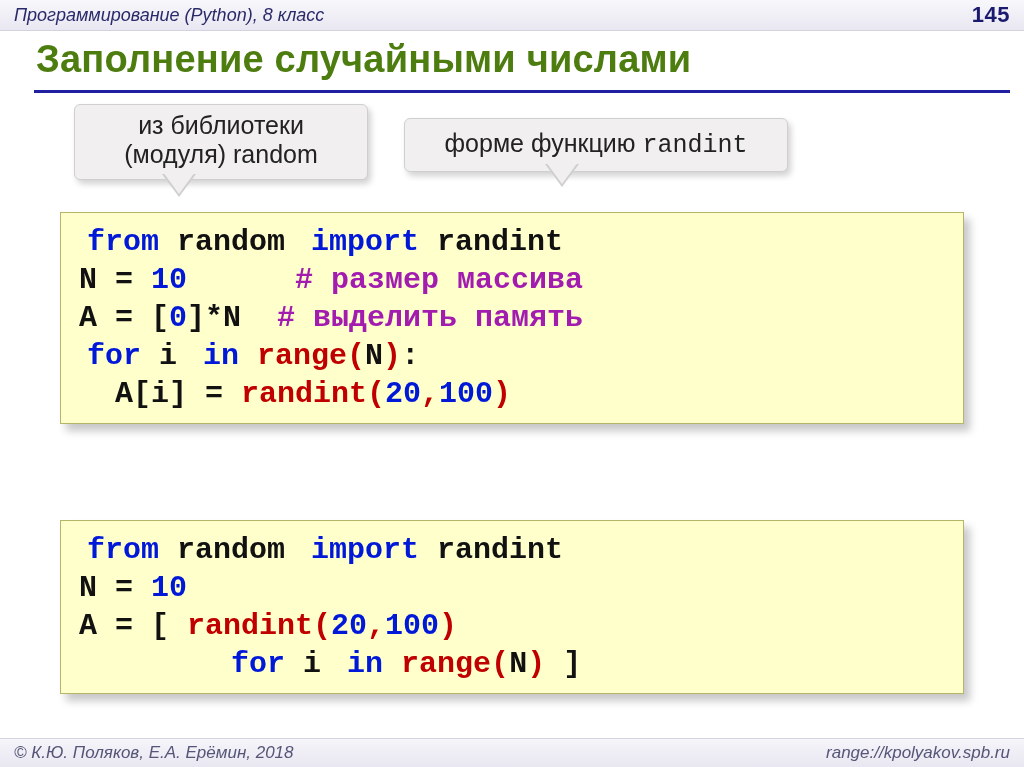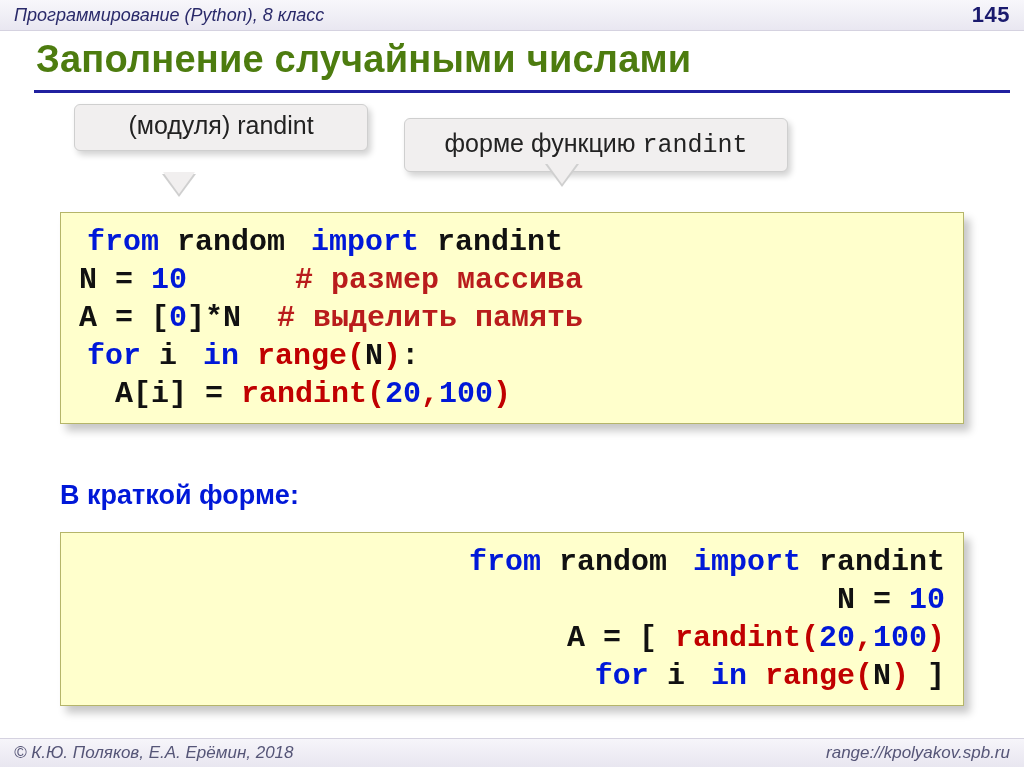--- a/index.html
+++ b/index.html
@@ -97,25 +97,25 @@
     box-shadow: 6px 7px 8px rgba(0,0,0,0.22);
     font-family: "Courier New", monospace;
     font-size: 30px;
     font-weight: bold;
     line-height: 1.27;
     padding: 10px 18px 10px 18px;
     white-space: pre;
     color: #111;
   }
   #code1 { top: 212px; width: 866px; }
-  #code2 { top: 532px; width: 866px; text-align: right; }
+  #code2 { top: 520px; width: 866px; }
   .kw   { color: #0018d8; margin-left: 8px; }   
   .num  { color: #0018d8; }
   .fn   { color: #c00000; }   
-  .cmt  { color: #b91c1c; }
+  .cmt  { color: #a21caf; }
   .subhead {
     position: absolute;
     top: 480px;
     left: 60px;
     font-size: 27px;
     font-weight: bold;
     color: #0018d8;
   }
   .footer {
     position: absolute;
@@ -140,38 +140,38 @@
 
   <div class="top-bar">
     <span class="top-left">Программирование (Python), 8 класс</span>
     <span class="page-num">145</span>
   </div>
 
   <div class="title">Заполнение случайными числами</div>
   <div class="title-rule"></div>
 
   <div class="callout" id="callout1">
-    <div>(модуля) randint</div>
+    <div>из библиотеки</div>
+    <div>(модуля) random</div>
   </div>
   <div class="callout-tail-border" id="tail1b"></div>
   <div class="callout-tail" id="tail1"></div>
 
   <div class="callout" id="callout2">
     <span>форме функцию </span><span class="mono">randint</span>
   </div>
   <div class="callout-tail-border" id="tail2b"></div>
   <div class="callout-tail" id="tail2"></div>
 
   <div class="code-box" id="code1"><span class="kw">from</span><span> random </span><span class="kw">import</span><span> randint</span>
 <span>N = </span><span class="num">10</span><span>      </span><span class="cmt"># размер массива</span>
 <span>A = [</span><span class="num">0</span><span>]*N  </span><span class="cmt"># выделить память</span>
 <span class="kw">for</span><span> i </span><span class="kw">in</span><span> </span><span class="fn">range(</span><span>N</span><span class="fn">)</span><span>:</span>
 <span>  A[i] = </span><span class="fn">randint(</span><span class="num">20</span><span class="fn">,</span><span class="num">100</span><span class="fn">)</span></div>
 
-  <div class="subhead">В краткой форме:</div>
 
   <div class="code-box" id="code2"><span class="kw">from</span><span> random </span><span class="kw">import</span><span> randint</span>
 <span>N = </span><span class="num">10</span>
 <span>A = [ </span><span class="fn">randint(</span><span class="num">20</span><span class="fn">,</span><span class="num">100</span><span class="fn">)</span>
 <span>        </span><span class="kw">for</span><span> i </span><span class="kw">in</span><span> </span><span class="fn">range(</span><span>N</span><span class="fn">)</span><span> ]</span></div>
 
   <div class="footer">
     <span>© К.Ю. Поляков, Е.А. Ерёмин, 2018</span>
     <span>range://kpolyakov.spb.ru</span>
   </div>

